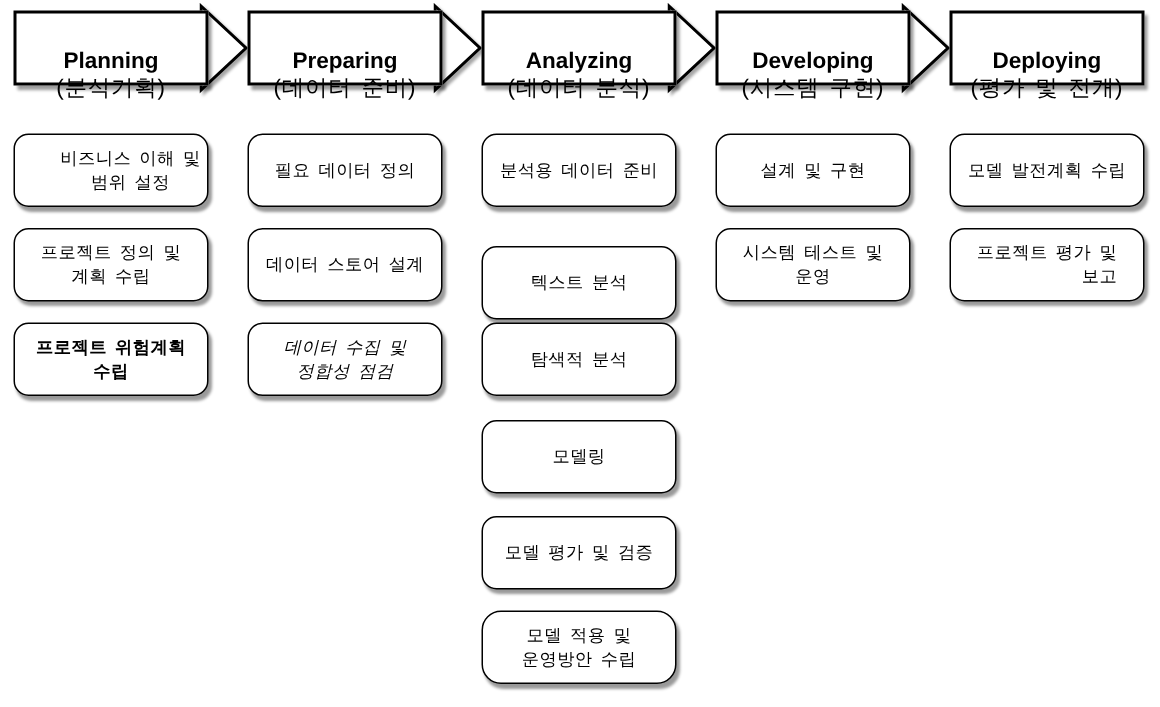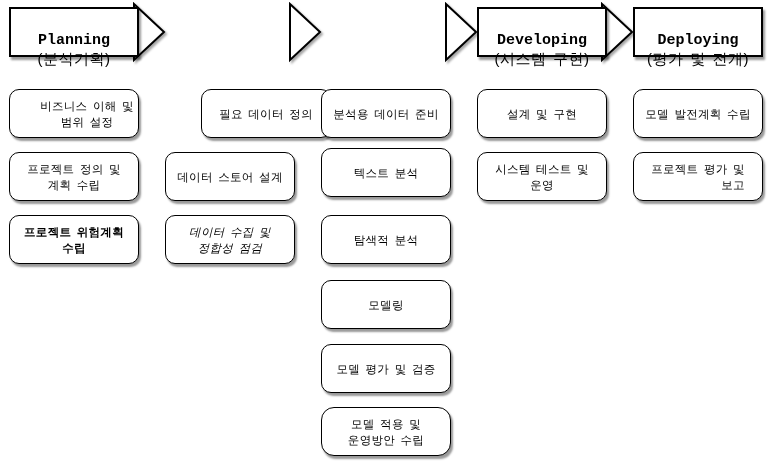--- a/index.html
+++ b/index.html
@@ -26,21 +26,21 @@
     position: absolute; top: 7px; left: 0;
     width: 130px; height: 50px;
     background: #ffffff;
     border: 2px solid #000000;
     z-index: 2;
     display: flex; flex-direction: column;
     align-items: center; justify-content: center;
     box-shadow: 2px 3px 2px rgba(0,0,0,0.40);
   }
   .phase-name {
-    font-family: Liberation Mono, monospace;
+    font-family: Liberation Sans, sans-serif;
     font-weight: bold;
     font-size: 15px; line-height: 18px;
     white-space: nowrap;
     margin-top: 36px;
   }
   .phase-sub {
     font-size: 15px; line-height: 18px;
     letter-spacing: 0.5px; word-spacing: 2px;
     white-space: nowrap;
   }
@@ -84,35 +84,43 @@
 계획 수립</div>
         <div class="task-box" style="top: 215px; font-weight: bold;">프로젝트 위험계획
 수립</div>
       </div>
   </div>
 
   <div class="col col-1">
     <svg class="arrow-svg" width="34" height="62">
       <polygon points="1,2 31,30 1,58" fill="#ffffff" stroke="#000000" stroke-width="2"></polygon>
     </svg>
+    <div class="phase-header">
+      <div class="phase-name">Preparing</div>
+      <div class="phase-sub">(데이터 준비)</div>
+    </div>
     <div>
-        <div class="task-box" style="top: 89px; margin-left: 36px;">필요 데이터 정의</div>
+        <div class="task-box" style="top: 89px;">필요 데이터 정의</div>
         <div class="task-box" style="top: 152px;">데이터 스토어 설계</div>
         <div class="task-box" style="top: 215px; font-style: italic;">데이터 수집 및
 정합성 점검</div>
       </div>
   </div>
 
   <div class="col col-2">
     <svg class="arrow-svg" width="34" height="62">
       <polygon points="1,2 31,30 1,58" fill="#ffffff" stroke="#000000" stroke-width="2"></polygon>
     </svg>
+    <div class="phase-header">
+      <div class="phase-name">Analyzing</div>
+      <div class="phase-sub">(데이터 분석)</div>
+    </div>
     <div>
         <div class="task-box" style="top: 89px;">분석용 데이터 준비</div>
-        <div class="task-box" style="top: 148px;">텍스트 분석</div>
+        <div class="task-box" style="top: 164px;">텍스트 분석</div>
         <div class="task-box" style="top: 215px;">탐색적 분석</div>
         <div class="task-box" style="top: 280px;">모델링</div>
         <div class="task-box" style="top: 344px;">모델 평가 및 검증</div>
         <div class="task-box" style="top: 407px; border-radius: 13px;">모델 적용 및
 운영방안 수립</div>
       </div>
   </div>
 
   <div class="col col-3">
     <svg class="arrow-svg" width="34" height="62">

